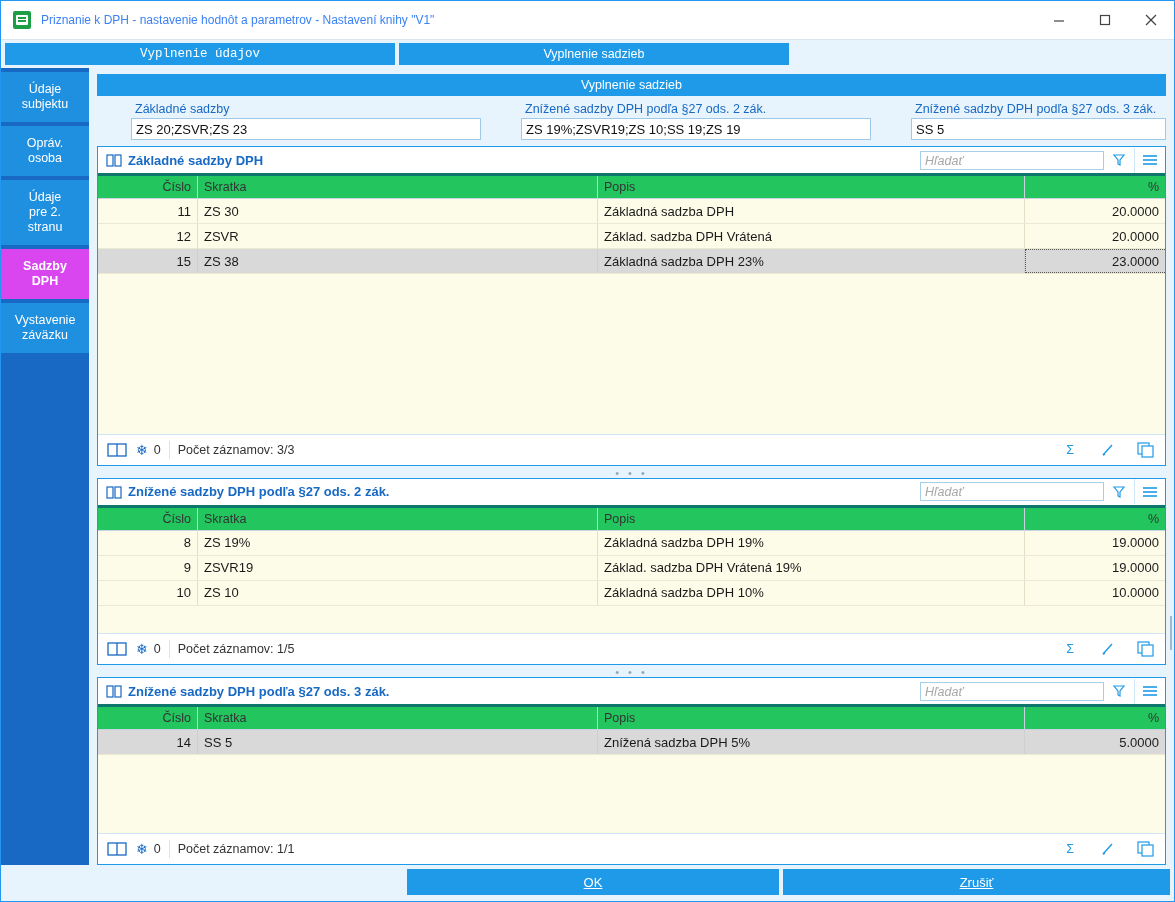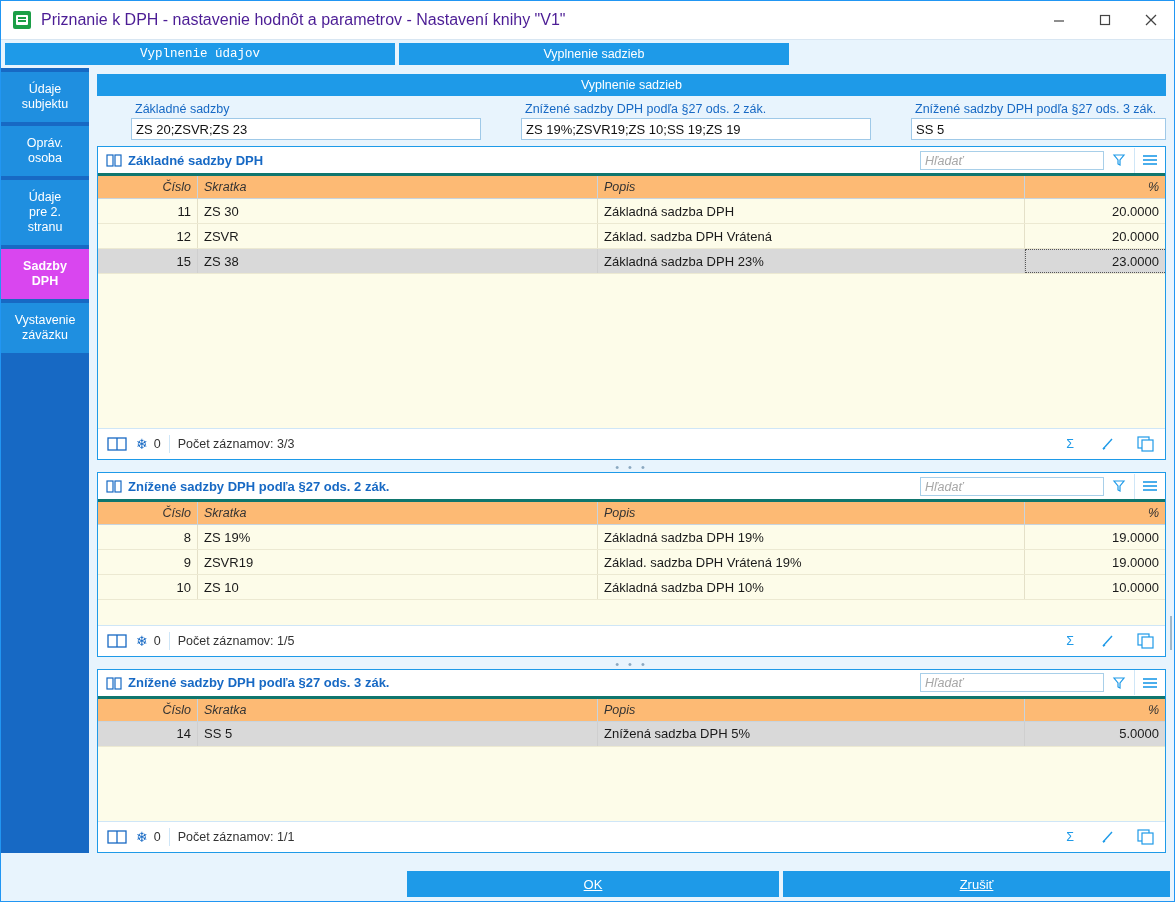--- a/index.html
+++ b/index.html
@@ -53,22 +53,22 @@
   .app-icon:before {
     content: "";
     position: absolute;
     left: 5px; top: 6px;
     width: 8px; height: 2px;
     background: #1b9e46;
     z-index: 2;
     box-shadow: 0 3px 0 #1b9e46;
   }
   .title-text {
-    font-size: 16px;
-    color: #4c1d95;
+    font-size: 12px;
+    color: #3b82f6;
     white-space: nowrap;
   }
   .title-spacer { flex: 1 1 auto; }
   .win-btn {
     width: 46px; height: 37px;
     display: flex; align-items: center; justify-content: center;
     color: #444;
     font-size: 15px;
   }
   .win-btn svg { display: block; }
@@ -227,26 +227,25 @@
     height: 25px;
     display: flex;
     align-items: center;
     justify-content: center;
     color: #1e9ae8;
   }
   .hamb-btn { border-left: 1px solid #cfe6f7; }
   .col-head {
     display: flex;
     height: 22px;
-    background: #fdba74;
+    background: #22c55e;
     border-bottom: 1px solid #c8d4de;
     flex: 0 0 auto;
     font-size: 12.5px;
     color: #333;
-    font-style: italic;
   }
   .col-head .ch {
     display: flex;
     align-items: center;
     box-sizing: border-box;
     padding: 0 6px;
     border-right: 1px solid #c8d4de;
     height: 100%;
   }
   .c-num { width: 100px; justify-content: flex-end; }
@@ -316,24 +315,24 @@
   }
   .vscroll-mark {
     position: absolute;
     right: -6px;
     width: 2px;
     height: 34px;
     background: #9fb7c9;
   }
   
   .bottombar {
-    height: 48px;
+    height: 36px;
     background: #e8f4fd;
     display: flex;
-    align-items: flex-end;
+    align-items: flex-start;
     padding: 4px;
     box-sizing: border-box;
     gap: 4px;
     flex: 0 0 auto;
   }
   .bottombar .sp { width: 398px; flex: 0 0 auto; }
   .btn-main {
     background: #1e9ae8;
     color: #ffffff;
     height: 26px;

